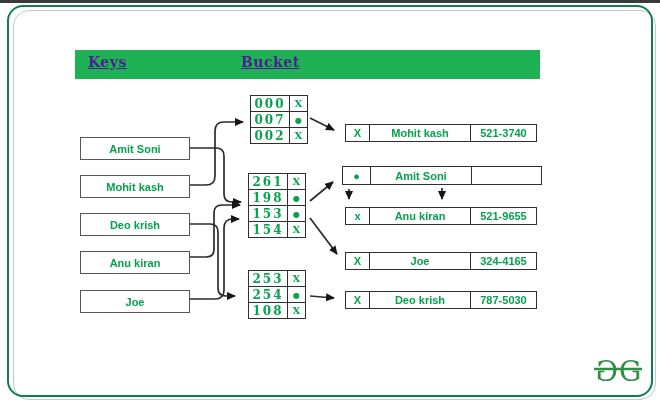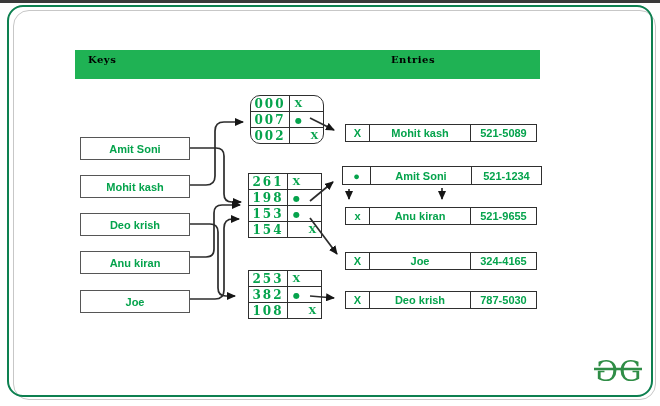--- a/index.html
+++ b/index.html
@@ -15,31 +15,31 @@
   .abs{position:absolute;}
   
   .top-strip{left:0;top:0;width:660px;height:3px;background:#3a3a3a;}
   
   .frame-gray{left:13px;top:10px;width:641px;height:388px;border:1.6px solid #c7c7c7;
               border-radius:16px;background:transparent;}
   .frame-green{left:7px;top:5px;width:642px;height:388px;border:2.2px solid var(--frame-green);
                border-radius:16px;background:transparent;}
   
   .bar{left:75px;top:50px;width:465px;height:29px;background:var(--bar-green);}
-  .bar span{position:absolute;top:4px;color:#000000;font-family:"DejaVu Serif",serif;
-            font-weight:bold;font-size:10px;letter-spacing:.5px;}
+  .bar span{position:absolute;top:4px;color:#4c1d95;font-family:"DejaVu Serif",serif;
+            font-weight:bold;font-size:14px;letter-spacing:.5px;text-decoration:underline;}
   .bar .c0{left:13px;} .bar .c1{left:166px;} .bar .c2{left:316px;}
   
   .key-box{left:80px;width:108px;height:21px;background:#fff;border:1.6px solid #565656;
            display:flex;align-items:center;justify-content:center;
            color:var(--ink-green);font-weight:bold;font-size:11px;}
   
   .bucket{background:#fff;border:1.6px solid #2f2f2f;}
   .brow{display:flex;height:15px;border-bottom:1.6px solid #2f2f2f;}
-  .brow:last-child{border-bottom:none;gap:16px;}
+  .brow:last-child{border-bottom:none;}
   .bnum{width:38px;border-right:1.6px solid #2f2f2f;display:flex;align-items:center;
         justify-content:center;font-family:"DejaVu Serif",serif;font-weight:bold;
         font-size:12px;letter-spacing:2px;color:var(--ink-green);}
   .bflag{width:17px;display:flex;align-items:center;justify-content:center;
          font-family:"DejaVu Serif",serif;font-weight:bold;font-size:10px;
          color:var(--ink-green);}
   .dot{font-size:8px;}
   
   .entry{background:#fff;border:1.6px solid #2f2f2f;display:flex;height:16px;}
   .ecell{display:flex;align-items:center;justify-content:center;color:var(--ink-green);
@@ -52,30 +52,30 @@
 </style>
 </head>
 <body>
 
 <div class="abs top-strip"></div>
 <div class="abs frame-gray"></div>
 <div class="abs frame-green"></div>
 
 <div class="abs bar">
   <span class="c0">Keys</span>
-  <span class="c2">Entries</span>
+  <span class="c1">Bucket</span>
 </div>
 
 <div class="abs key-box" style="top:137px;">Amit Soni</div>
 <div class="abs key-box" style="top:175px;">Mohit kash</div>
 <div class="abs key-box" style="top:213px;">Deo krish</div>
 <div class="abs key-box" style="top:251px;">Anu kiran</div>
 <div class="abs key-box" style="top:290px;">Joe</div>
 
-<div class="abs bucket" style="left:250px;top:95px;border-radius:10px;">
+<div class="abs bucket" style="left:250px;top:95px;">
   <div class="brow">
     <div class="bnum">000</div>
     <div class="bflag">X</div>
   </div>
   <div class="brow">
     <div class="bnum">007</div>
     <div class="bflag dot">●</div>
   </div>
   <div class="brow">
     <div class="bnum">002</div>
@@ -101,38 +101,37 @@
     <div class="bflag">X</div>
   </div>
 </div>
 
 <div class="abs bucket" style="left:248px;top:270px;">
   <div class="brow">
     <div class="bnum">253</div>
     <div class="bflag">X</div>
   </div>
   <div class="brow">
-    <div class="bnum">382</div>
+    <div class="bnum">254</div>
     <div class="bflag dot">●</div>
   </div>
   <div class="brow">
     <div class="bnum">108</div>
     <div class="bflag">X</div>
   </div>
 </div>
 
 <div class="abs entry" style="left:345px;top:124px;width:190px;">
   <div class="ecell eflag">X</div>
   <div class="ecell ename">Mohit kash</div>
-  <div class="ecell ephone">521-5089</div>
+  <div class="ecell ephone">521-3740</div>
 </div>
 <div class="abs entry" style="left:342px;top:166px;width:198px;height:17px;">
   <div class="ecell eflag dot" style="width:27px;">●</div>
   <div class="ecell ename">Amit Soni</div>
-  <div class="ecell ephone">521-1234</div>
 </div>
 <div class="abs entry" style="left:345px;top:207px;width:190px;">
   <div class="ecell eflag">x</div>
   <div class="ecell ename">Anu kiran</div>
   <div class="ecell ephone">521-9655</div>
 </div>
 <div class="abs entry" style="left:345px;top:252px;width:190px;">
   <div class="ecell eflag">X</div>
   <div class="ecell ename">Joe</div>
   <div class="ecell ephone">324-4165</div>

